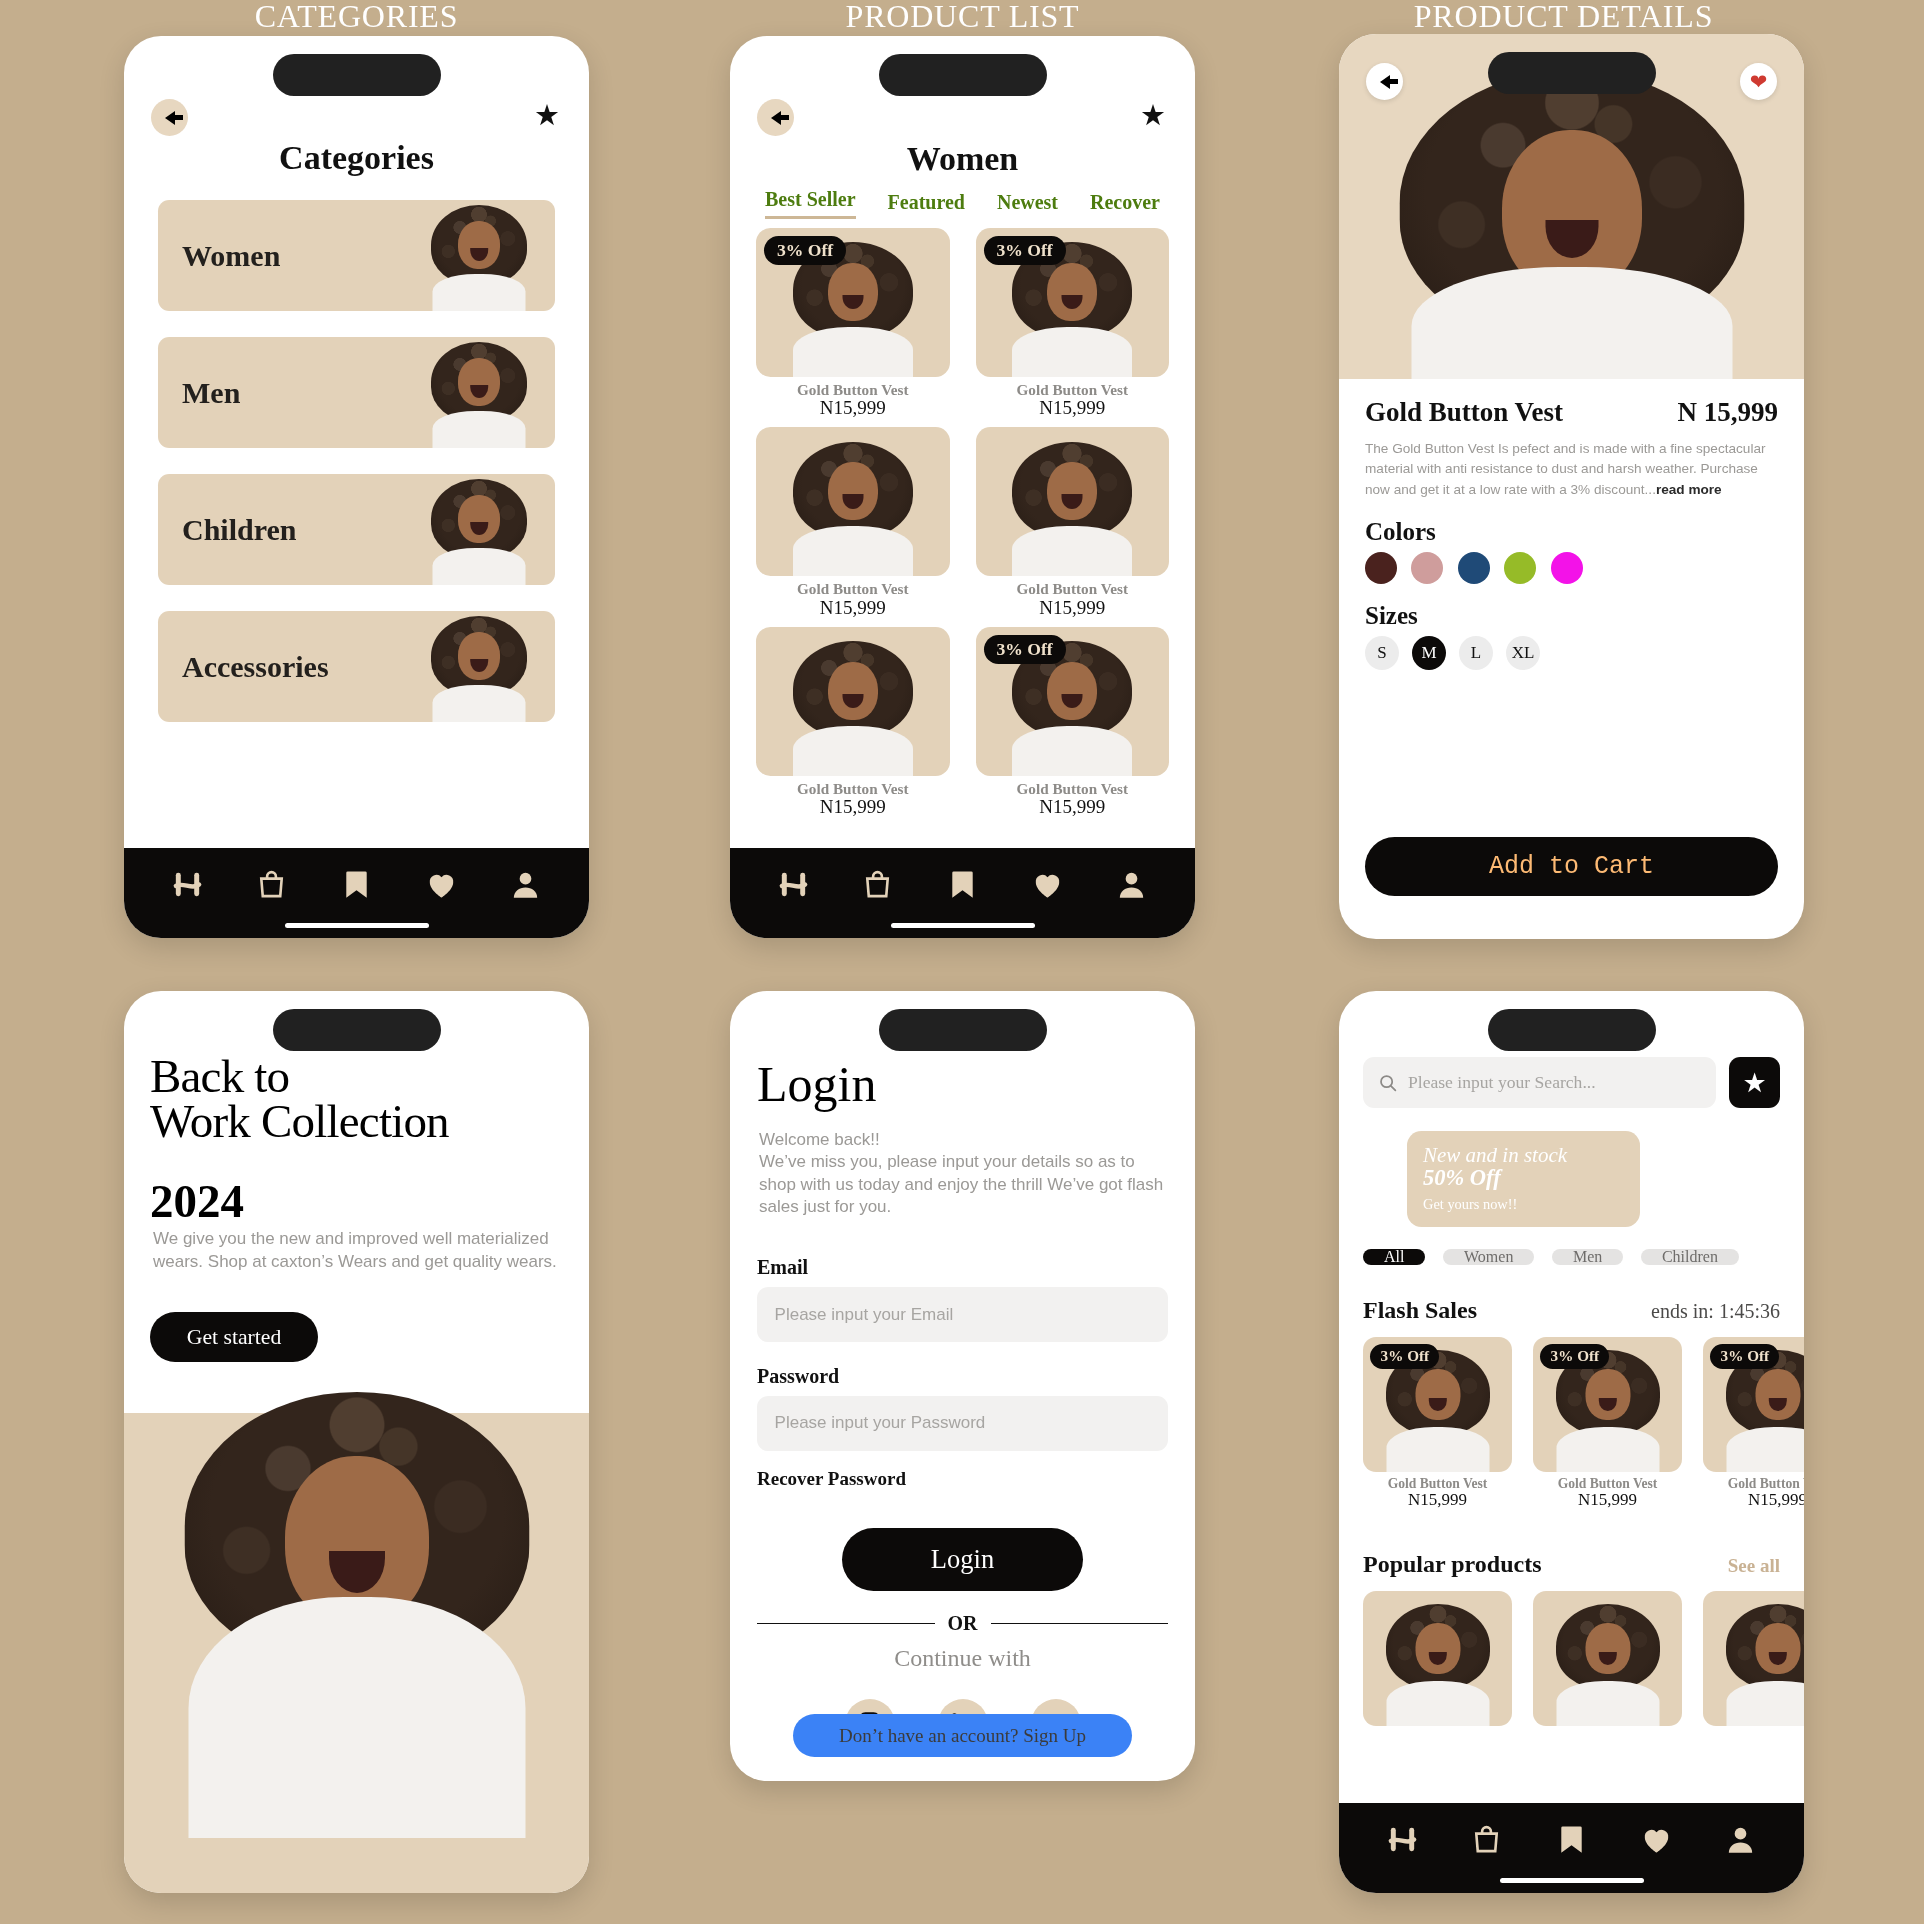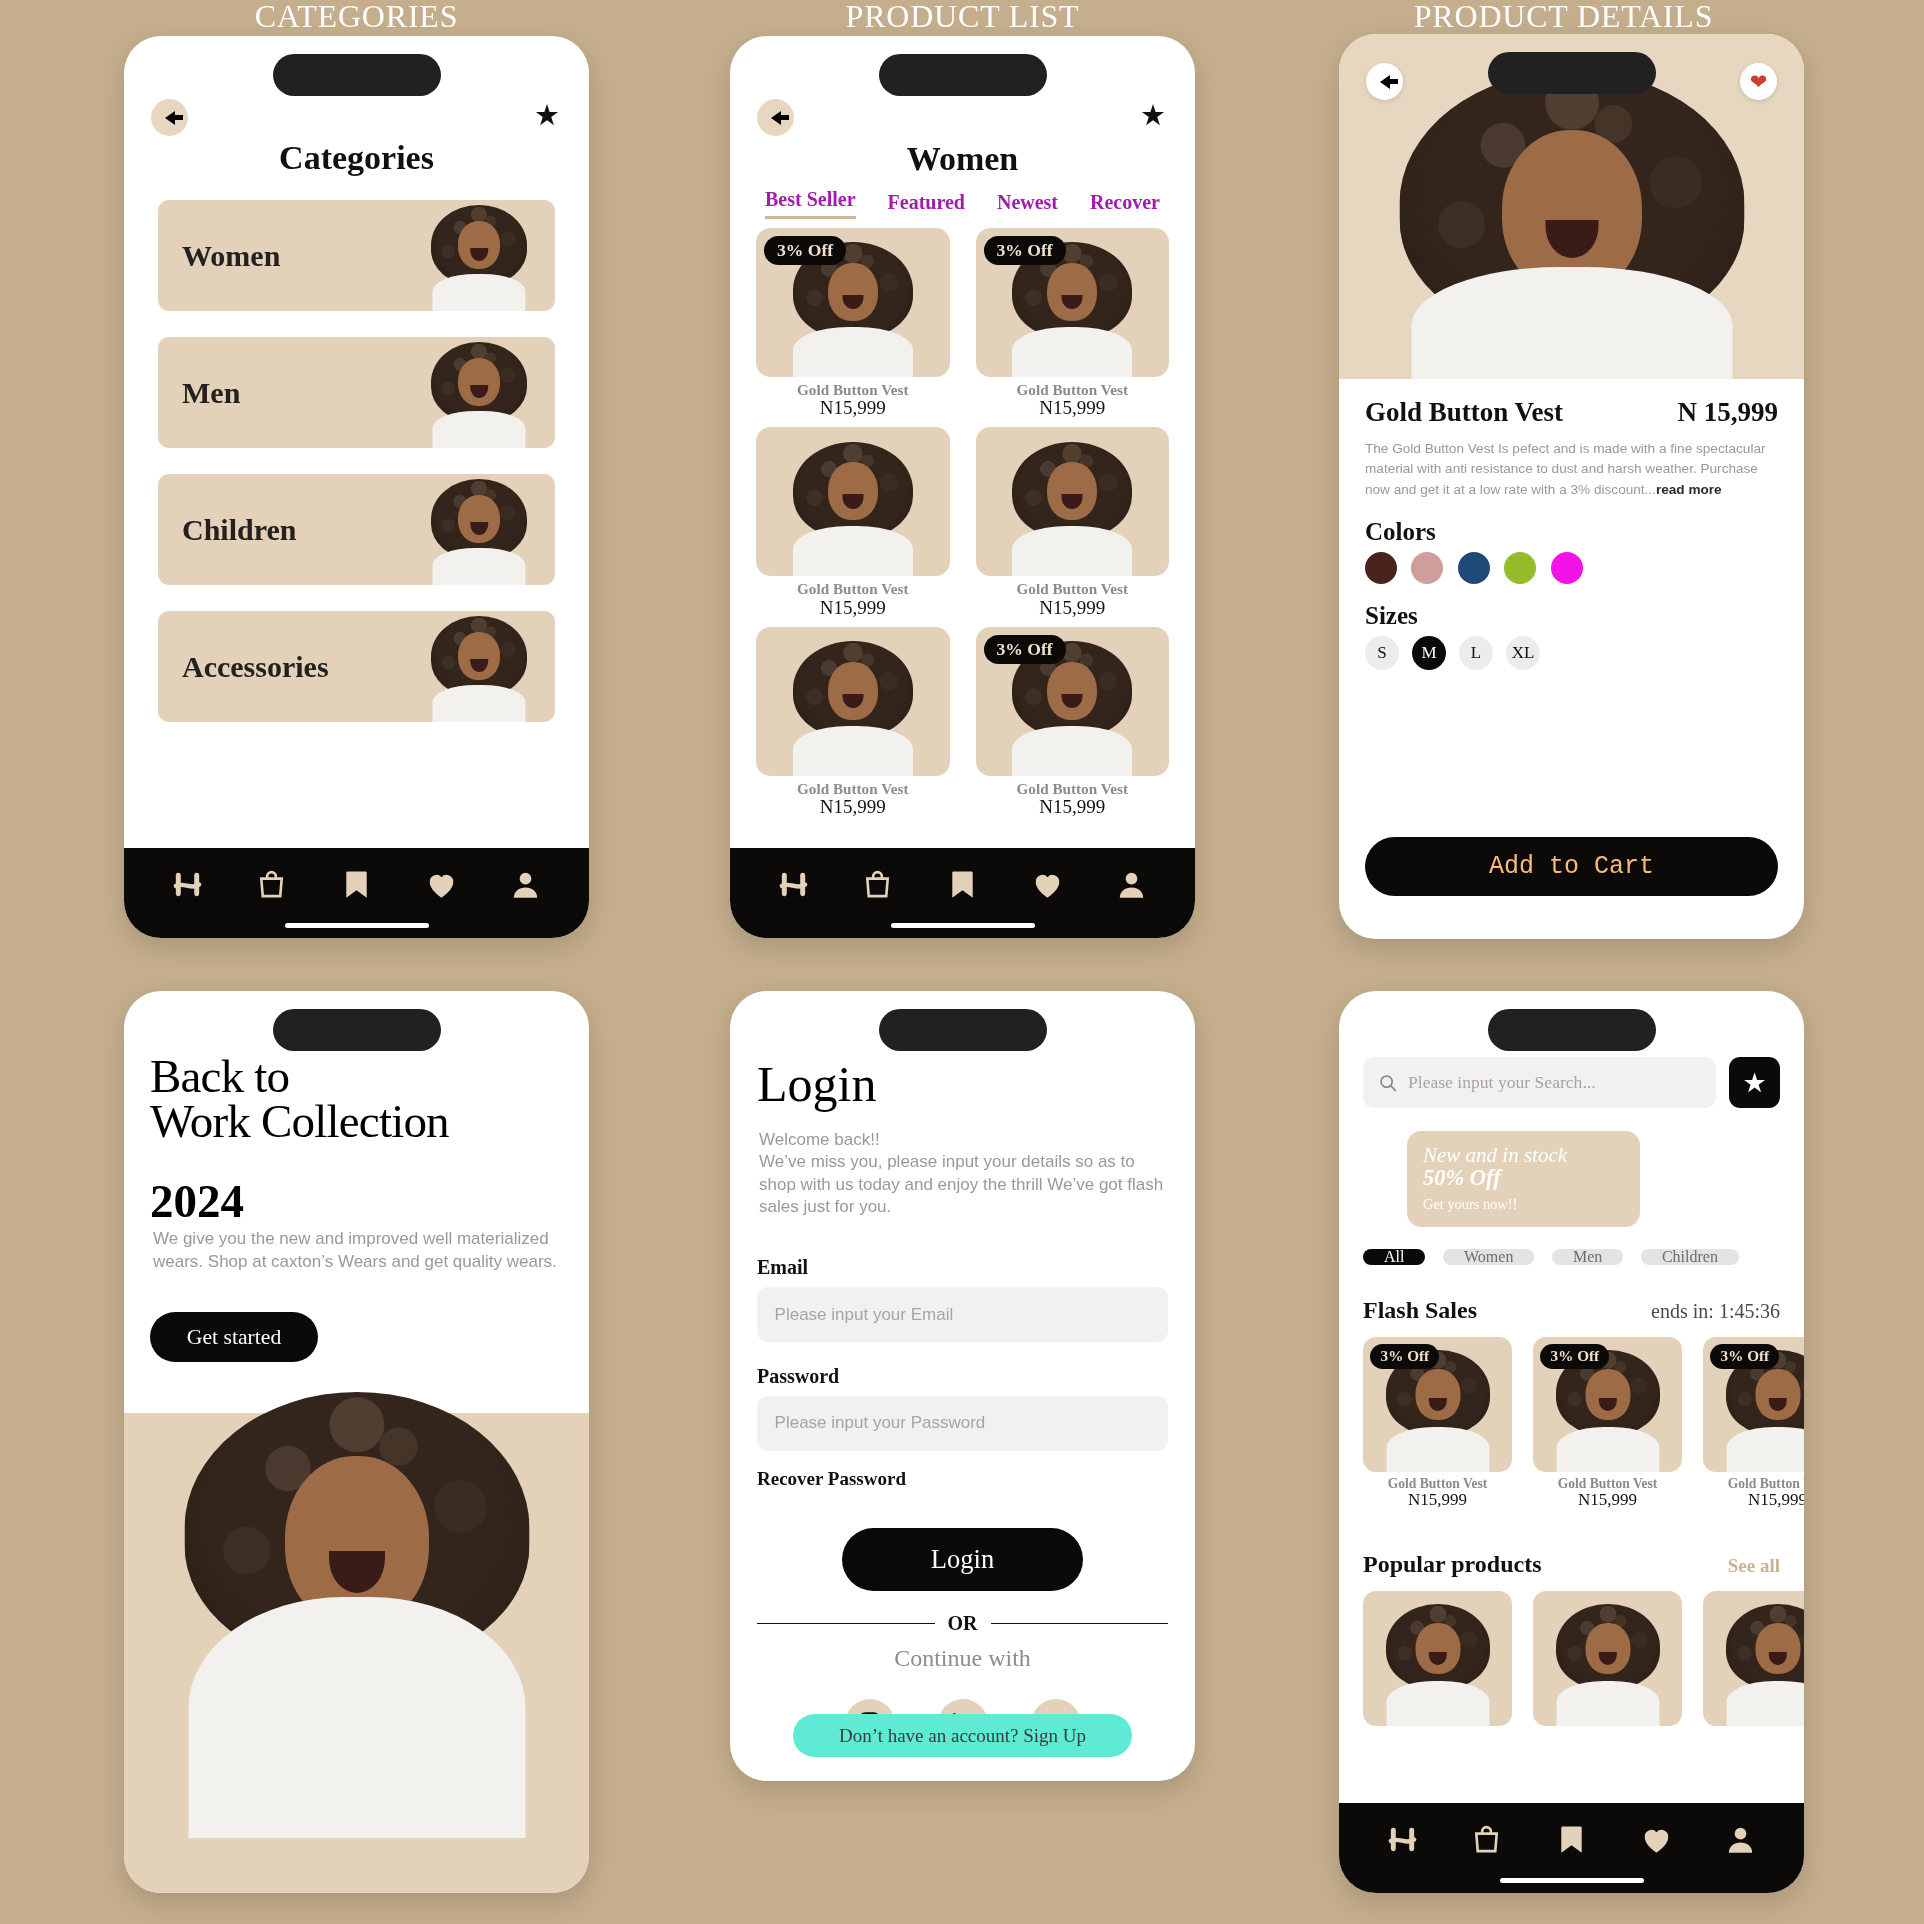--- a/index.html
+++ b/index.html
@@ -125,21 +125,21 @@
   .tabbar svg { width: 35px; height: 35px; }
 
   
   .seg {
     position: absolute; top: 152px; left: 0; right: 0;
     display: flex; justify-content: space-around; align-items: flex-end;
     padding: 0 19px;
   }
   .seg span {
     font-family: "Liberation Serif", serif; font-weight: 700;
-    font-size: 20px; color: #a21caf; padding-bottom: 4.8px;
+    font-size: 20px; color: #4d7c0f; padding-bottom: 4.8px;
   }
   .seg span.active { border-bottom: 3.2px solid #cdb796; }
 
   .grid {
     position: absolute; top: 192px; left: 26px; right: 26px; bottom: 90px;
     display: grid; grid-template-columns: 1fr 1fr;
     column-gap: 26px; row-gap: 8px; align-content: start;
   }
   .pcard { position: relative; }
   .pcard .img {
@@ -243,21 +243,21 @@
   }
   .or-row { display: flex; align-items: center; gap: 13px; margin-top: 21px; }
   .or-row .ln { flex: 1; height: 1.6px; background: #111; }
   .or-row .or { font-family: "Liberation Serif", serif; font-weight: 700; font-size: 20px; color: #111; }
   .cont-with { text-align: center; font-family: "Liberation Serif", serif; font-size: 24px; color: #8f8d8a; margin-top: 9.6px; }
   .socials { display: flex; justify-content: center; gap: 43px; margin-top: 27px; }
   .soc { width: 50px; height: 50px; border-radius: 50%; background: #e3d2b9; display: flex; align-items: center; justify-content: center; }
   .soc svg { width: 27px; height: 27px; }
   .signup {
     position: absolute; left: 63px; right: 63px; bottom: 24px; height: 43px;
-    background: #5eead4; border-radius: 24px; display: flex;
+    background: #3b82f6; border-radius: 24px; display: flex;
     align-items: center; justify-content: center;
     font-family: "Liberation Serif", serif; font-size: 19px; color: #3b3b3b;
   }
   .search-row { position: absolute; top: 66px; left: 24px; right: 24px; display: flex; gap: 13px; }
   .search-box {
     flex: 1; height: 51px; background: #f2f1f0; border-radius: 11.2px;
     display: flex; align-items: center; padding: 0 14.4px; gap: 9.6px;
   }
   .search-box .ph { font-family: "Liberation Serif", serif; font-size: 17.6px; color: #a7a5a2; }
   .star-box {

